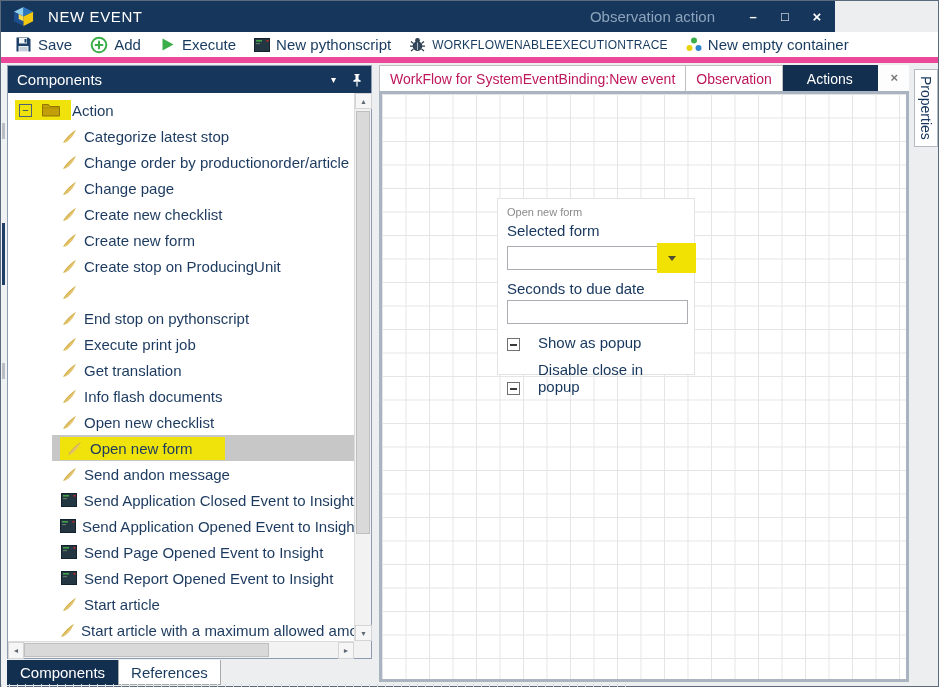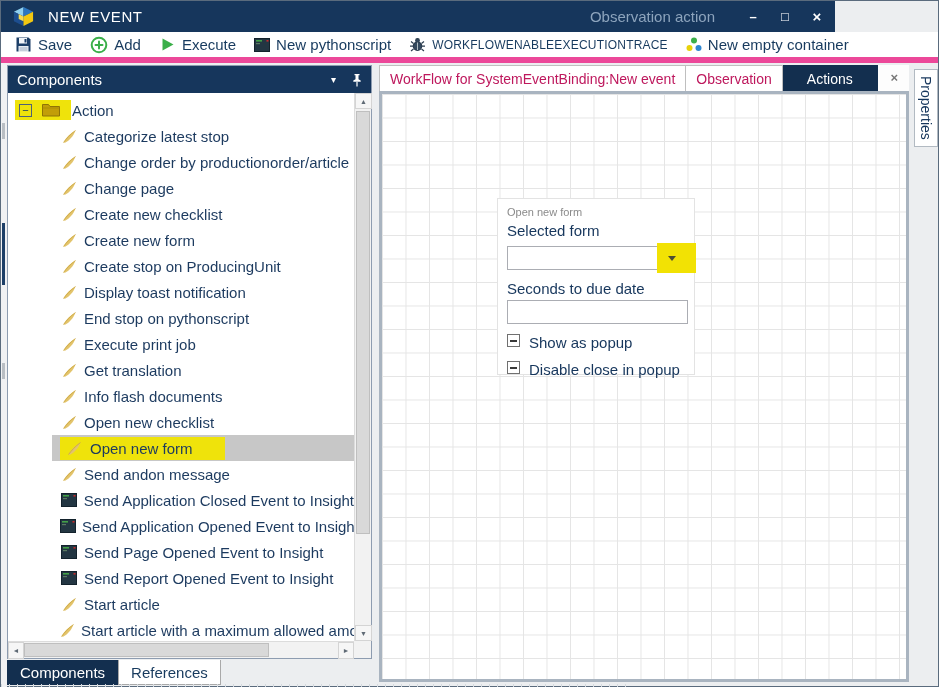--- a/index.html
+++ b/index.html
@@ -100,21 +100,21 @@
   .fw-caption { font-size:11px; color:#8a8a8a; }
   .fw-label { font-size:15px; color:#16365c; margin-top:4px; }
   .combo { position:relative; width:181px; height:24px; border:1px solid #abadb3; background:#fff; margin-top:7px; }
   .combo-hl { position:absolute; right:-9px; top:-4px; bottom:-4px; width:39px; background:#f2e204;
     display:flex; align-items:center; }
   .combo-arrow { margin-left:11px; width:0; height:0; border-left:4px solid transparent;
     border-right:4px solid transparent; border-top:5px solid #4d4d33; }
   .fw-label2 { font-size:15px; color:#16365c; margin-top:10px; }
   .fw-input { width:181px; height:24px; border:1px solid #abadb3; margin-top:3px; outline:none;
     font-family:inherit; font-size:14px; padding:0 4px; display:block; }
-  .cb-row { display:flex; align-items:flex-start; gap:9px; margin-top:10px; cursor:default; }
+  .cb-row { display:flex; align-items:flex-end; gap:18px; margin-top:10px; cursor:default; }
   .cb { width:13px; height:13px; border:1px solid #707070; background:#fff; display:inline-flex;
     align-items:center; justify-content:center; flex:0 0 13px; }
   .cb .dash { width:7px; height:2px; background:#3a3a3a; }
   .cb-label { font-size:15px; color:#16365c; }
 
   
   .props-tab { position:absolute; left:913px; top:68px; width:24px; height:78px; background:#fff;
     border:1px solid #b2bac2; color:#16365c; font-size:14px; display:flex; align-items:center;
     justify-content:center; writing-mode:vertical-rl; cursor:default; }
 
@@ -307,21 +307,20 @@
             <span>Create stop on ProducingUnit</span>
           </div>
           <div class="tree-row">
             <span class="indent"></span>
             <span class="icon-cell">
               <svg width="15" height="15" viewBox="0 0 15 15">
                 <path d="M1.5 13.5 C4 8.5 8.5 4 13.5 1.5 C11.5 7 7.5 11.5 3 13.8 Z" fill="#e3c46c"></path>
                 <path d="M1.5 13.5 C4.5 9.5 8 5.5 13.5 1.5" stroke="#c9a43e" stroke-width="0.8" fill="none"></path>
               </svg>
             </span>
-            <span>Display toast notification</span>
           </div>
           <div class="tree-row">
             <span class="indent"></span>
             <span class="icon-cell">
               <svg width="15" height="15" viewBox="0 0 15 15">
                 <path d="M1.5 13.5 C4 8.5 8.5 4 13.5 1.5 C11.5 7 7.5 11.5 3 13.8 Z" fill="#e3c46c"></path>
                 <path d="M1.5 13.5 C4.5 9.5 8 5.5 13.5 1.5" stroke="#c9a43e" stroke-width="0.8" fill="none"></path>
               </svg>
             </span>
             <span>End stop on pythonscript</span>

